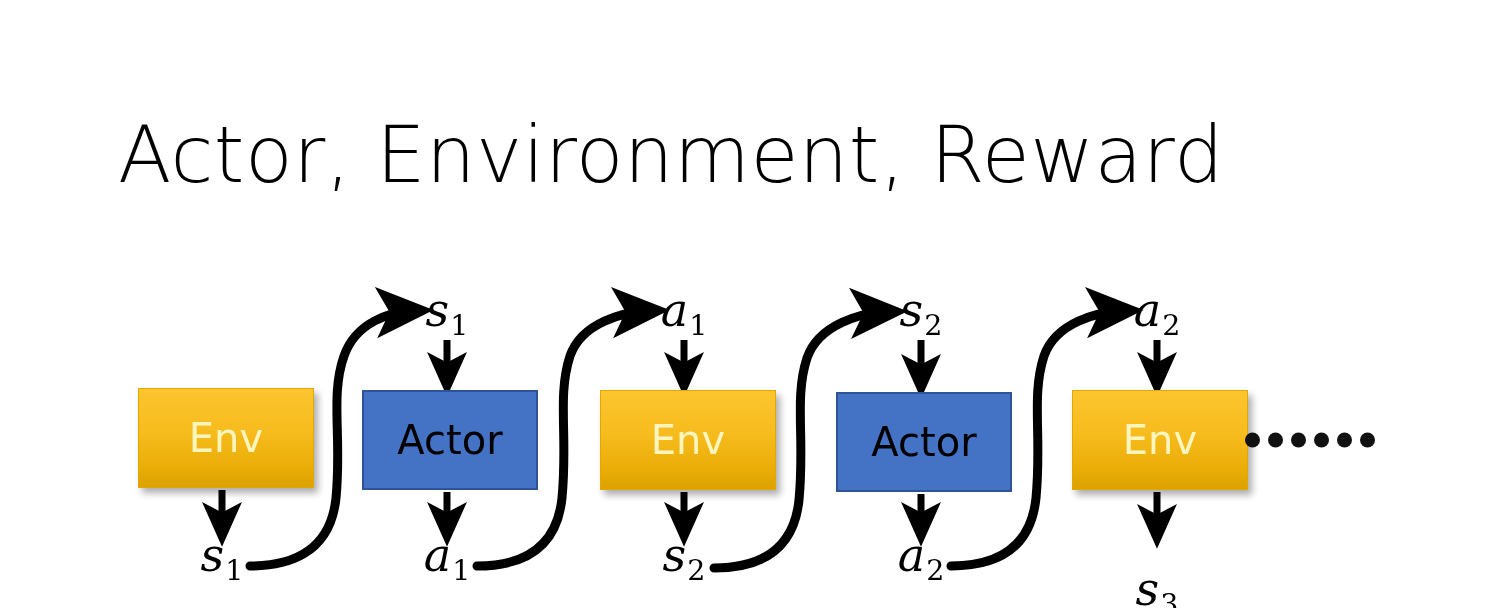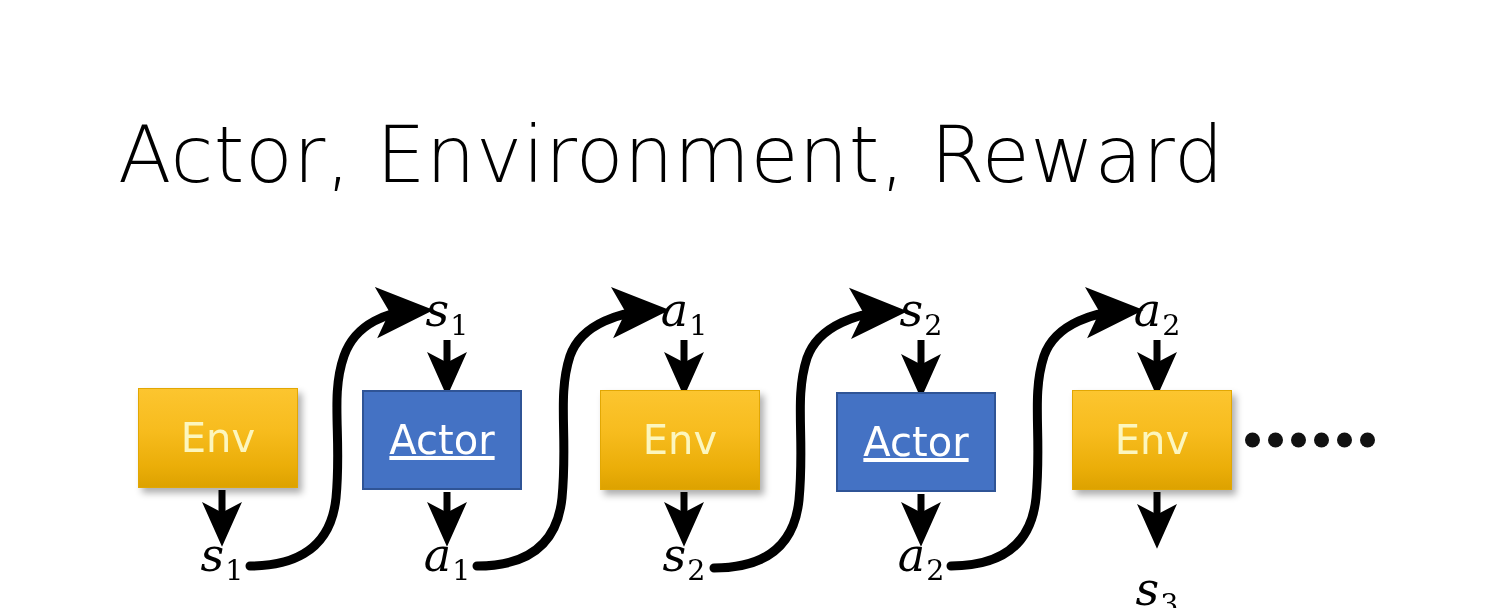--- a/index.html
+++ b/index.html
@@ -25,41 +25,40 @@
     white-space:nowrap;
   }
 
   
   #diagram{position:absolute;left:0;top:0;width:1500px;height:608px;}
   #wires{position:absolute;left:0;top:0;width:1500px;height:608px;}
 
   
   .node{
     position:absolute;
-    width:160px;height:100px;
+    width:176px;height:100px;
     box-sizing:border-box;
     display:flex;align-items:center;justify-content:center;
     font-family:"DejaVu Sans",sans-serif;
     font-weight:400;
     font-size:40px;
     line-height:40px;
     white-space:nowrap;
   }
   .node.env{
     background:linear-gradient(180deg,#FCC52F 0%,#F7BC1E 42%,#EBAE09 78%,#DDA200 100%);
     color:#FCF6BE;
     border:1px solid #E2A703;
     box-shadow:4px 5px 7px rgba(0,0,0,0.32);
   }
   .node.actor{
     background:#4472C4;
-    color:#ffffff;
+    color:#000000;
     border:2px solid #2F5496;
     box-shadow:none;
-    text-decoration:underline;
   }
 
   
   .mlabel{
     position:absolute;
     font-family:"DejaVu Serif","Liberation Serif",serif;
     font-style:italic;
     font-size:46px;
     line-height:46px;
     color:#000;

